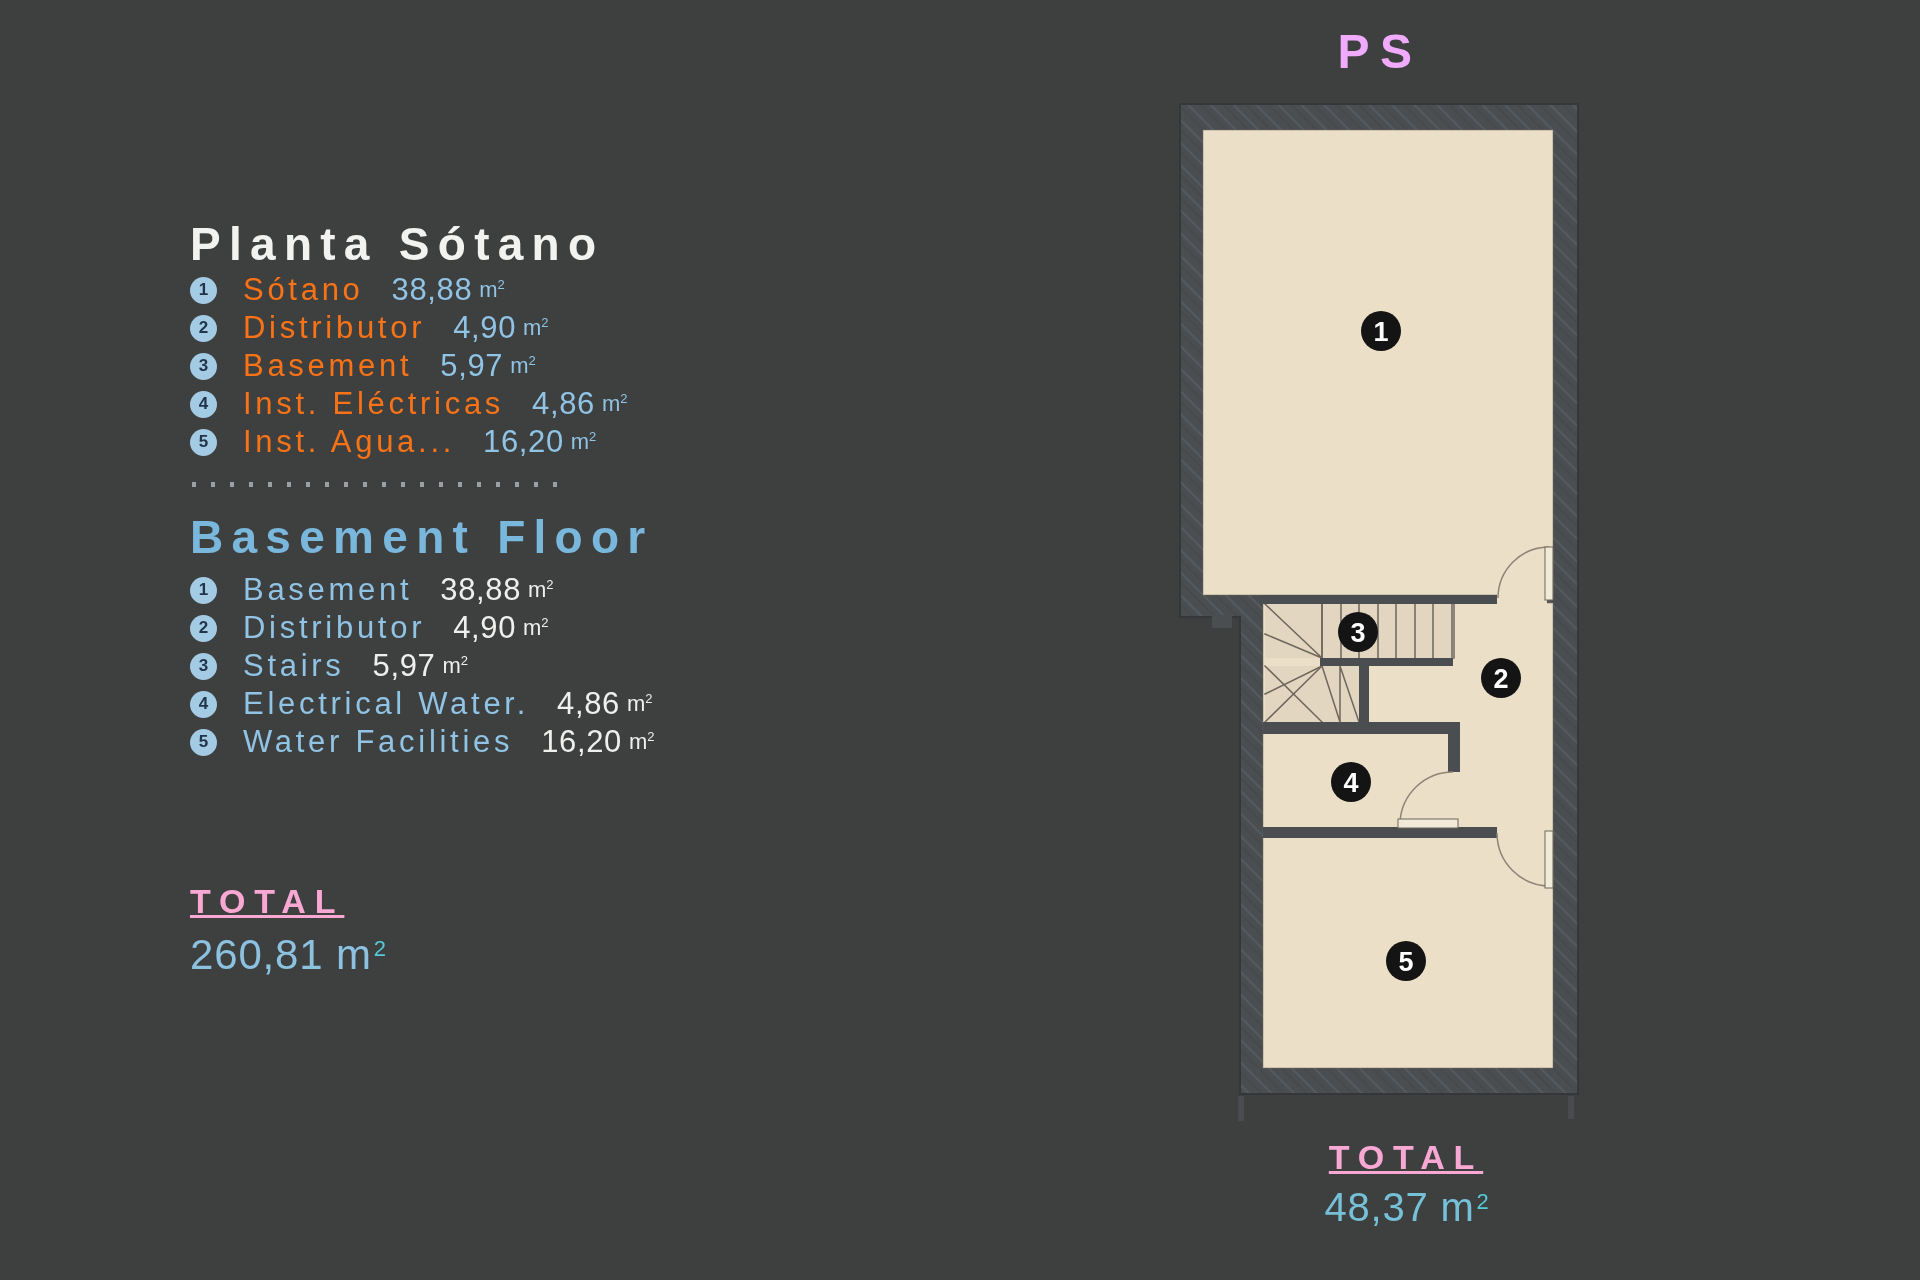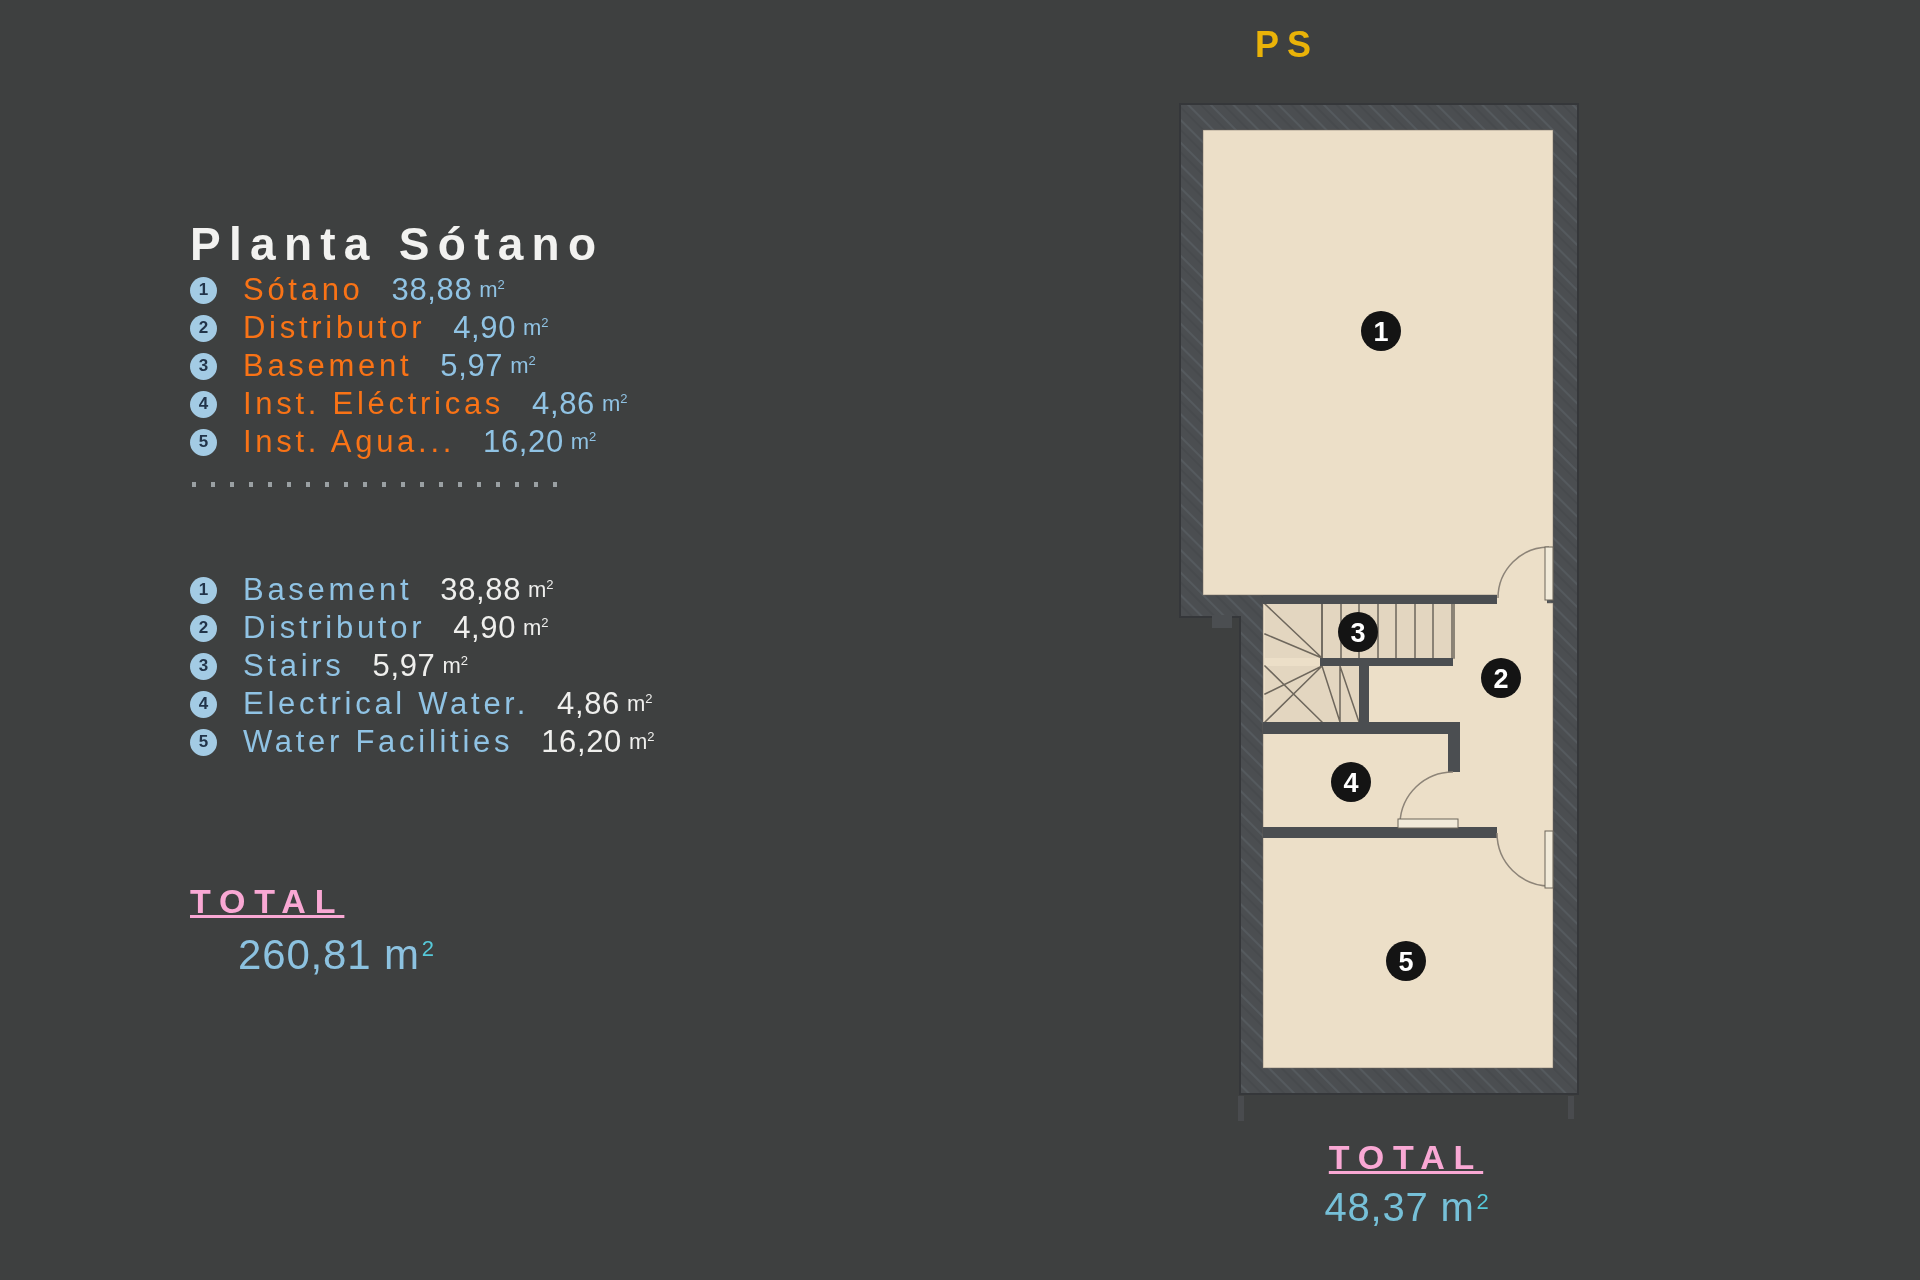--- a/index.html
+++ b/index.html
@@ -38,24 +38,24 @@
   .dots{
     left:192px;top:482px;width:372px;height:5px;
     background:repeating-linear-gradient(90deg,#9aa0a3 0 4px,transparent 4px 19px);
   }
   .total-label{
     color:#f9a8d4;font-size:34px;font-weight:bold;letter-spacing:0.26em;white-space:nowrap;text-decoration:underline;
   }
   .total-value{font-size:42px;letter-spacing:0.02em;white-space:nowrap;}
   .total-value sup{font-size:22px;color:#56c9d9;position:relative;top:2px;left:2px;}
   .total-left{left:190px;top:882px;}
-  .total-left .total-value{color:#8cc2e0;margin-top:10px;margin-left:48px;}
+  .total-left .total-value{color:#8cc2e0;margin-top:10px;}
   .plan-title{
-    left:1255px;top:24px;width:250px;text-align:left;color:#eab308;
-    font-size:36px;font-weight:bold;letter-spacing:0.22em;white-space:nowrap;
+    left:1255px;top:24px;width:250px;text-align:center;color:#f0abfc;
+    font-size:48px;font-weight:bold;letter-spacing:0.22em;white-space:nowrap;
   }
   .total-bottom{left:1256px;top:1138px;width:300px;text-align:center;}
   .total-bottom .total-value{color:#76c0d8;margin-top:8px;font-size:40px;}
   svg{position:absolute;left:0;top:0;}
 </style>
 </head>
 <body>
 
 <div id="stage">
 
@@ -169,20 +169,21 @@
     <div class="row">
       <span class="badge">5</span>
       <span class="name">Inst. Agua...</span>
       <span class="val">16,20</span>
       <span class="unit"><span>m</span><sup>2</sup></span>
     </div>
   </div>
 
   <div class="abs dots"></div>
 
+  <div class="abs title-en">Basement Floor</div>
 
   <div class="abs rows rows-en">
     <div class="row">
       <span class="badge">1</span>
       <span class="name">Basement</span>
       <span class="val">38,88</span>
       <span class="unit"><span>m</span><sup>2</sup></span>
     </div>
     <div class="row">
       <span class="badge">2</span>

